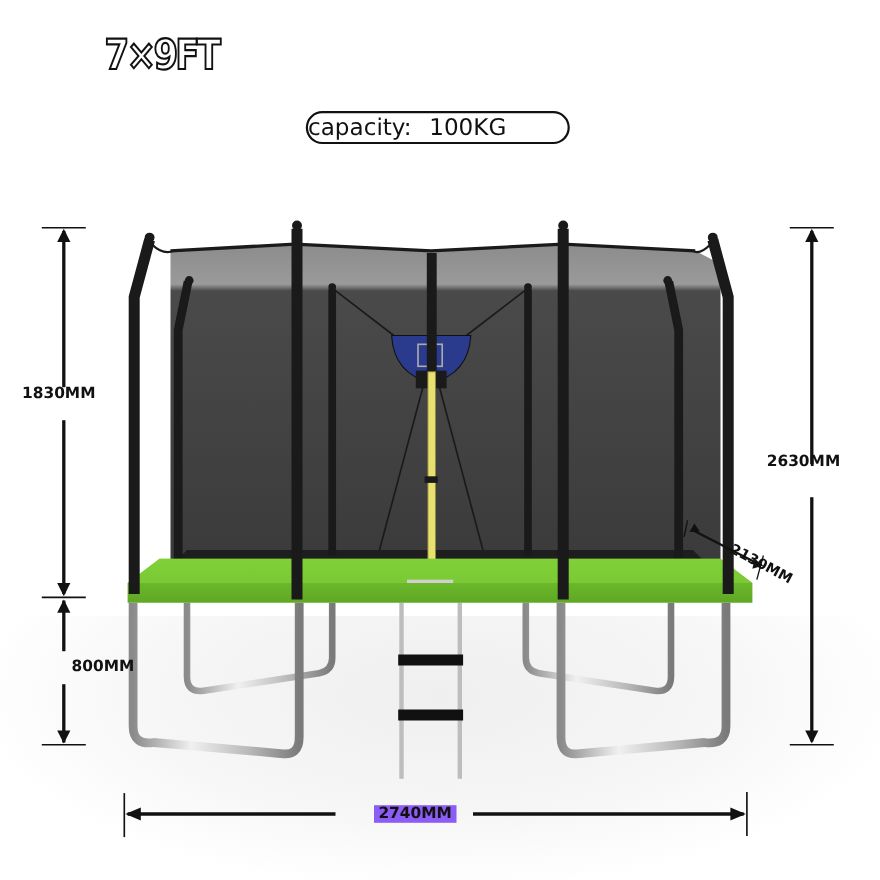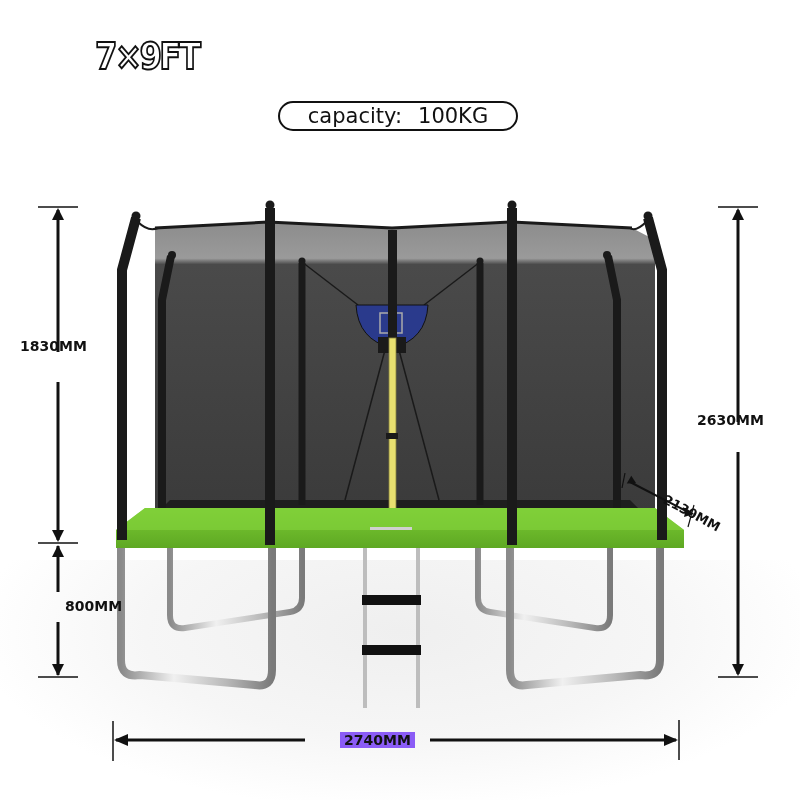--- a/index.html
+++ b/index.html
@@ -7,35 +7,35 @@
       width: 800px; height: 800px; position: relative; overflow: hidden;
       background: #ffffff;
       font-family: "DejaVu Sans", sans-serif;
     }
     .floor {
       position: absolute; left: 0; top: 560px; width: 800px; height: 240px;
       background: radial-gradient(ellipse at 50% 30%, #efefef 0%, #f6f6f6 45%, #ffffff 75%);
     }
     .title-row {
       position: absolute; left: 95px; top: 28px; height: 50px;
-      display: flex; align-items: flex-end; gap: 22px;
+      display: flex; align-items: center; gap: 22px; flex-direction: column;
     }
     .title-size {
       font-family: "DejaVu Sans", sans-serif; font-weight: bold; font-size: 38px;
       color: #ffffff; -webkit-text-stroke: 2px #111; letter-spacing: -3px;
       transform: scaleX(0.85); transform-origin: left center; margin-right: -12px;
     }
     .title-text {
       font-family: "DejaVu Sans", sans-serif; font-weight: bold; font-size: 32px;
       color: #111; letter-spacing: -0.5px;
     }
     .capacity-pill {
       position: absolute; left: 278px; top: 101px; width: 240px; height: 30px;
       border: 2px solid #111; border-radius: 16px; box-sizing: border-box;
-      display: flex; align-items: center; justify-content: center; gap: 16px;
+      display: flex; align-items: center; gap: 16px;
       font-family: "DejaVu Sans", sans-serif; font-size: 21px; color: #111;
     }
     .dim-label {
       position: absolute; font-family: "DejaVu Sans", sans-serif; font-weight: bold;
       font-size: 14px; color: #111; background: transparent; white-space: nowrap;
     }
     svg.scene { position: absolute; left: 0; top: 0; }
   </style>
 </head>
 <body>
@@ -168,17 +168,17 @@
     <line x1="113" y1="721" x2="113" y2="761" stroke-width="1.5"></line>
     <polygon points="114,740 128,734 128,746" stroke="none"></polygon>
     <line x1="116" y1="740" x2="305" y2="740" stroke-width="3"></line>
     <line x1="382" y1="740" x2="396" y2="740" stroke-width="3"></line>
     <line x1="430" y1="740" x2="676" y2="740" stroke-width="3"></line>
     <polygon points="678,740 664,734 664,746" stroke="none"></polygon>
     <line x1="679" y1="720" x2="679" y2="760" stroke-width="1.5"></line>
   </g>
 </svg>
 
-<span class="dim-label" style="left:20px; top:338px;">1830MM</span>
+<span class="dim-label" style="left:20px; top:350px;">1830MM</span>
 <span class="dim-label" style="left:22px; top:598px;margin-left:43px;">800MM</span>
 <span class="dim-label" style="left:697px; top:412px;">2630MM</span>
 <span class="dim-label" style="left:668px; top:492px; transform: rotate(28deg); transform-origin: left top; font-size:13px;">2130MM</span>
 <span class="dim-label" style="left:340px; top:732px; background:#8b5cf6; padding:0 4px;">2740MM</span>
 
 </body></html>

